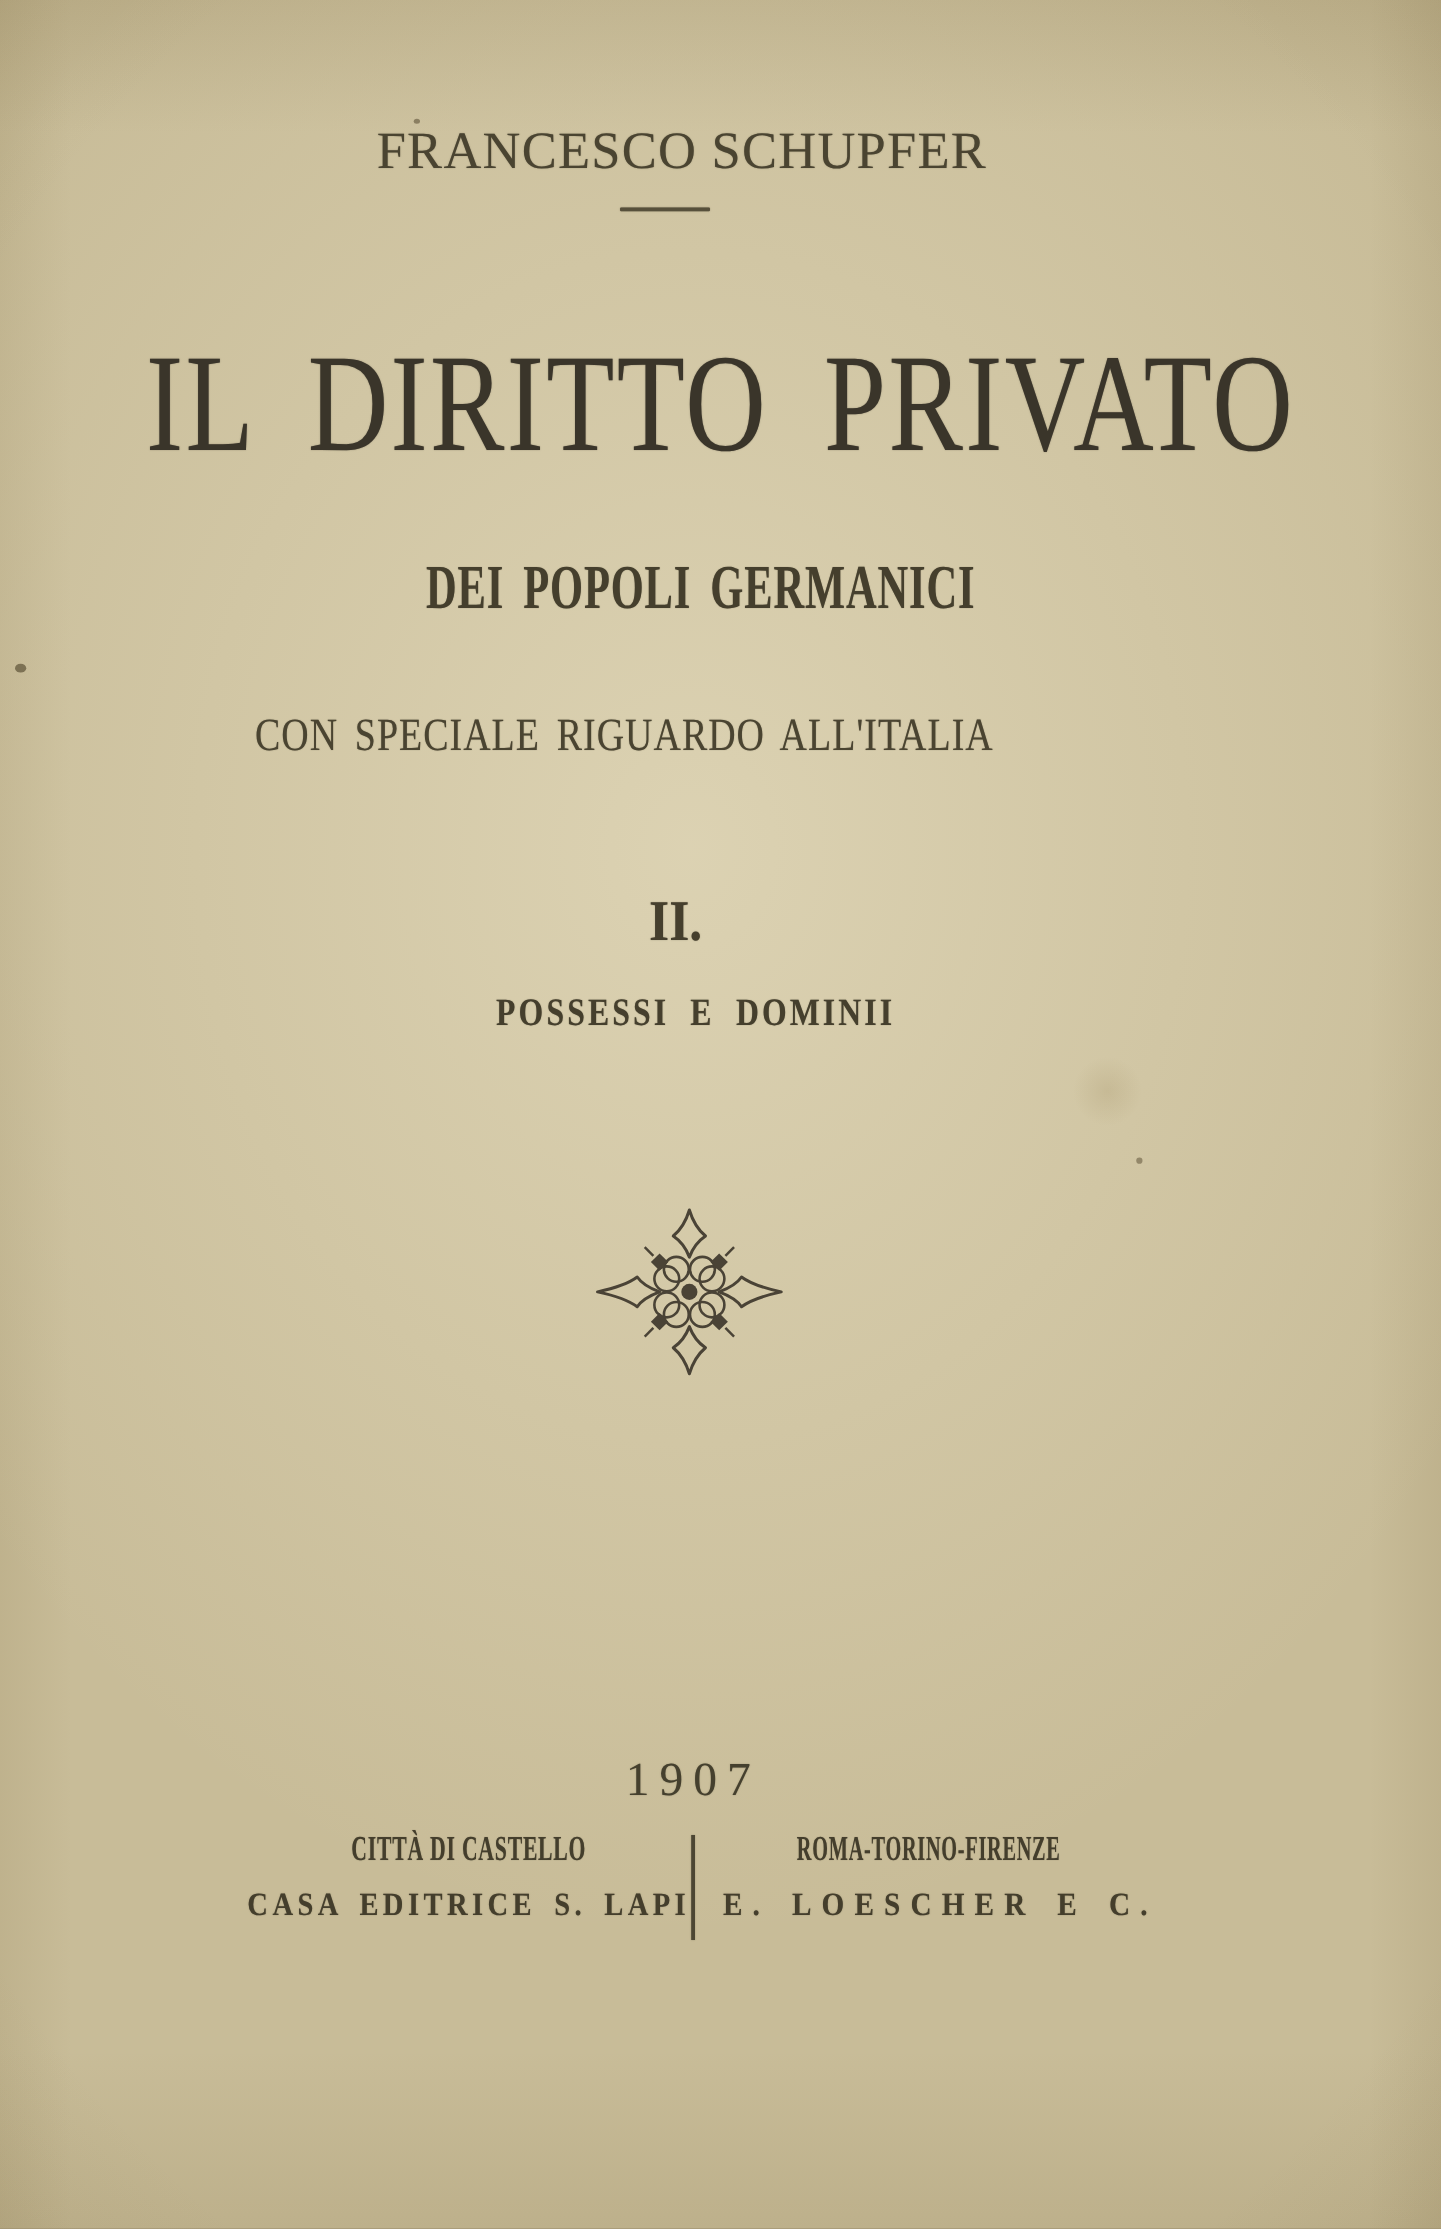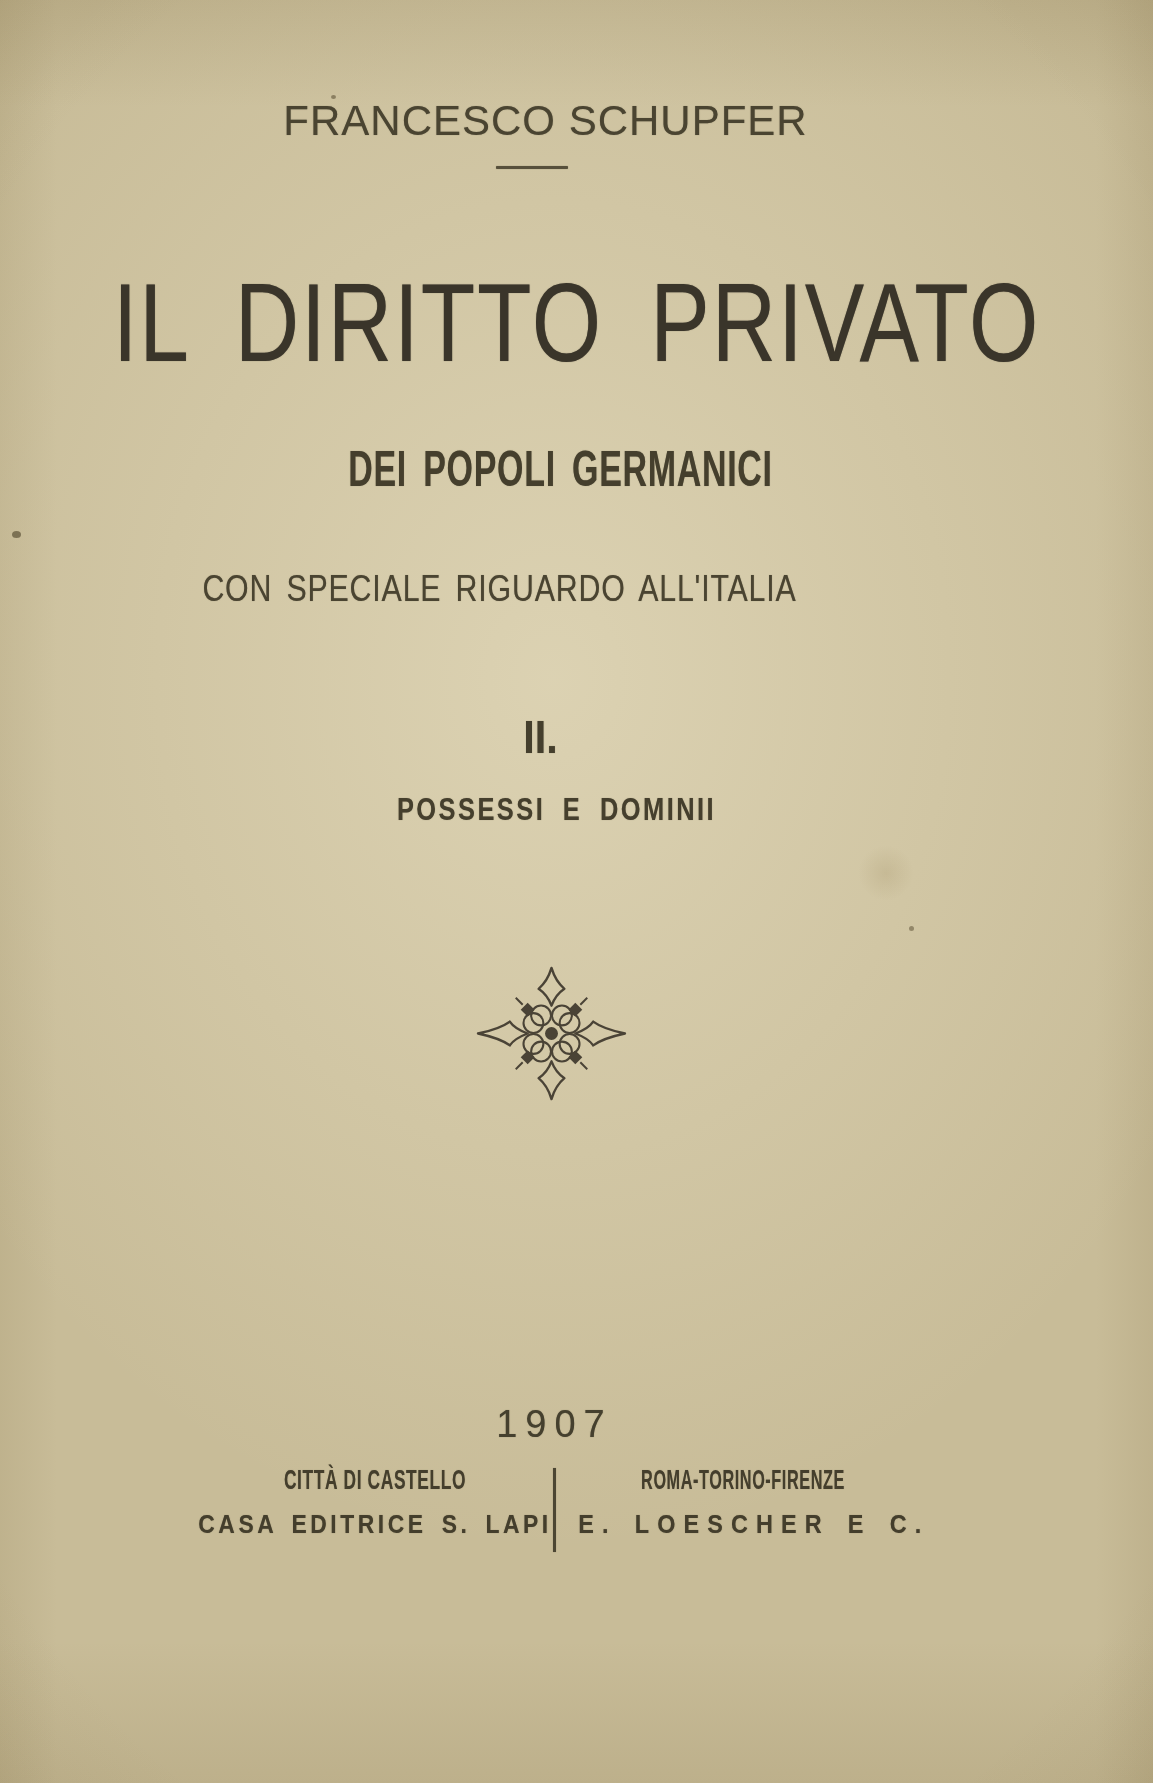--- a/index.html
+++ b/index.html
@@ -6,21 +6,21 @@
   .page{
     position:relative;
     width:1153px;height:1783px;
     overflow:hidden;
     background-color:#c8bc98;
     background-image:
       radial-gradient(ellipse 90% 70% at 48% 38%, rgba(236,228,200,0.55), rgba(236,228,200,0) 70%),
       radial-gradient(ellipse 120% 105% at 50% 50%, rgba(0,0,0,0) 55%, rgba(96,78,38,0.16) 82%, rgba(74,58,22,0.30) 100%),
       linear-gradient(180deg, rgba(110,90,45,0.14) 0%, rgba(0,0,0,0) 6%, rgba(0,0,0,0) 92%, rgba(110,90,45,0.12) 100%),
       linear-gradient(90deg, rgba(110,90,45,0.10) 0%, rgba(0,0,0,0) 5%, rgba(0,0,0,0) 95%, rgba(110,90,45,0.10) 100%);
-    font-family:Liberation Sans, sans-serif;
+    font-family:Liberation Serif, serif;
     color:#46402f;
   }
   .abs{position:absolute;left:0;right:0;text-align:center;line-height:1;white-space:nowrap;}
   .author{
     top:100px;font-size:42px;letter-spacing:1px;color:#4a4431;
     transform:translateX(-31px);
     text-shadow:0 0 1px rgba(74,68,49,0.5);
   }
   .author-rule{
     position:absolute;top:166px;left:496px;width:72px;height:3px;

